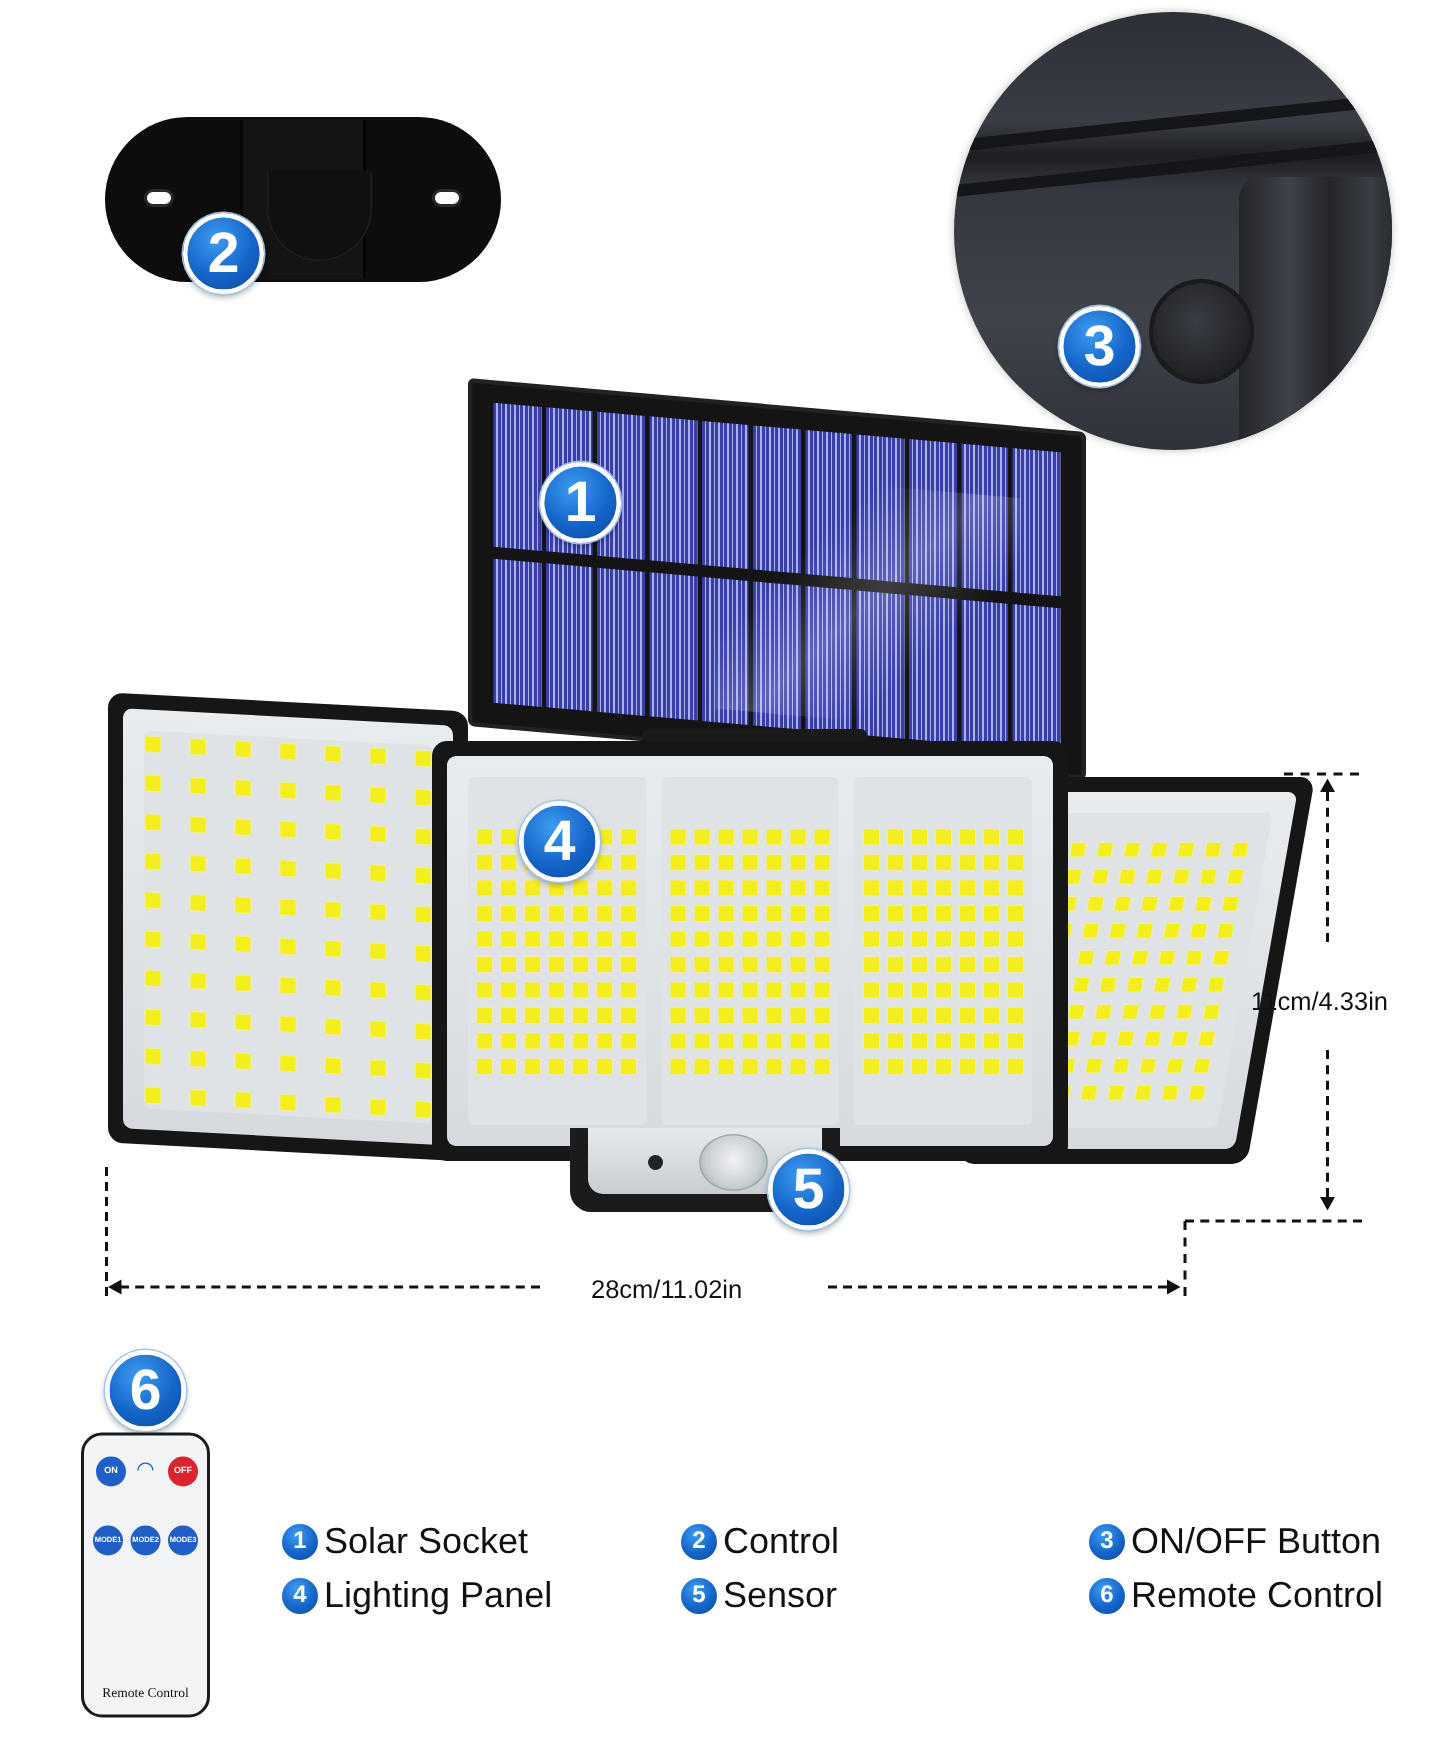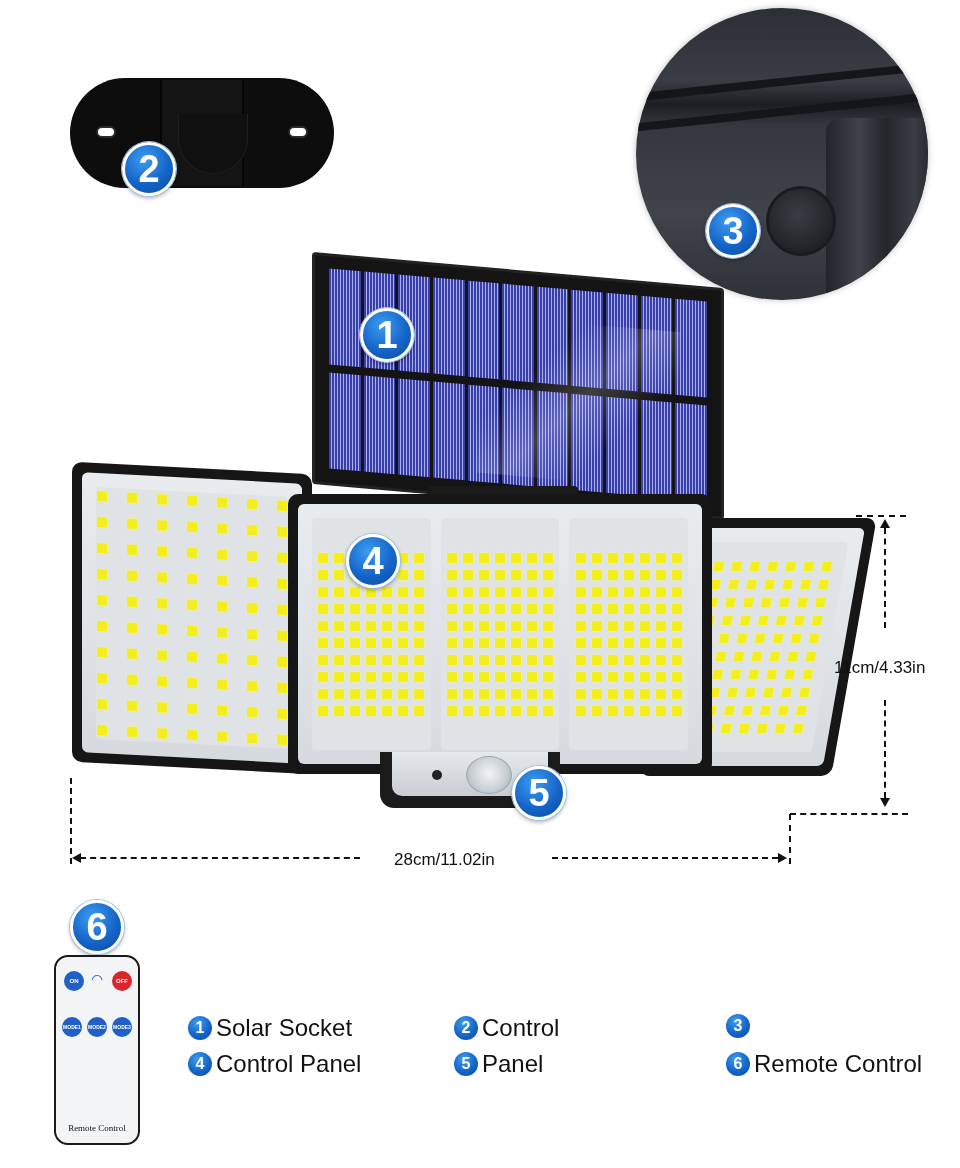--- a/index.html
+++ b/index.html
@@ -545,25 +545,26 @@
 <div class="abs legend-item" style="left:188px; top:1014px;">
   <span class="badge sm" style="position:static;">1</span>
   <span>Solar Socket</span>
 </div>
 <div class="abs legend-item" style="left:454px; top:1014px;">
   <span class="badge sm" style="position:static;">2</span>
   <span>Control</span>
 </div>
 <div class="abs legend-item" style="left:726px; top:1014px;">
   <span class="badge sm" style="position:static;">3</span>
+  <span>ON/OFF Button</span>
 </div>
 <div class="abs legend-item" style="left:188px; top:1050px;">
   <span class="badge sm" style="position:static;">4</span>
-  <span>Control Panel</span>
+  <span>Lighting Panel</span>
 </div>
 <div class="abs legend-item" style="left:454px; top:1050px;">
   <span class="badge sm" style="position:static;">5</span>
-  <span>Panel</span>
+  <span>Sensor</span>
 </div>
 <div class="abs legend-item" style="left:726px; top:1050px;">
   <span class="badge sm" style="position:static;">6</span>
   <span>Remote Control</span>
 </div>
 
 </body></html>

